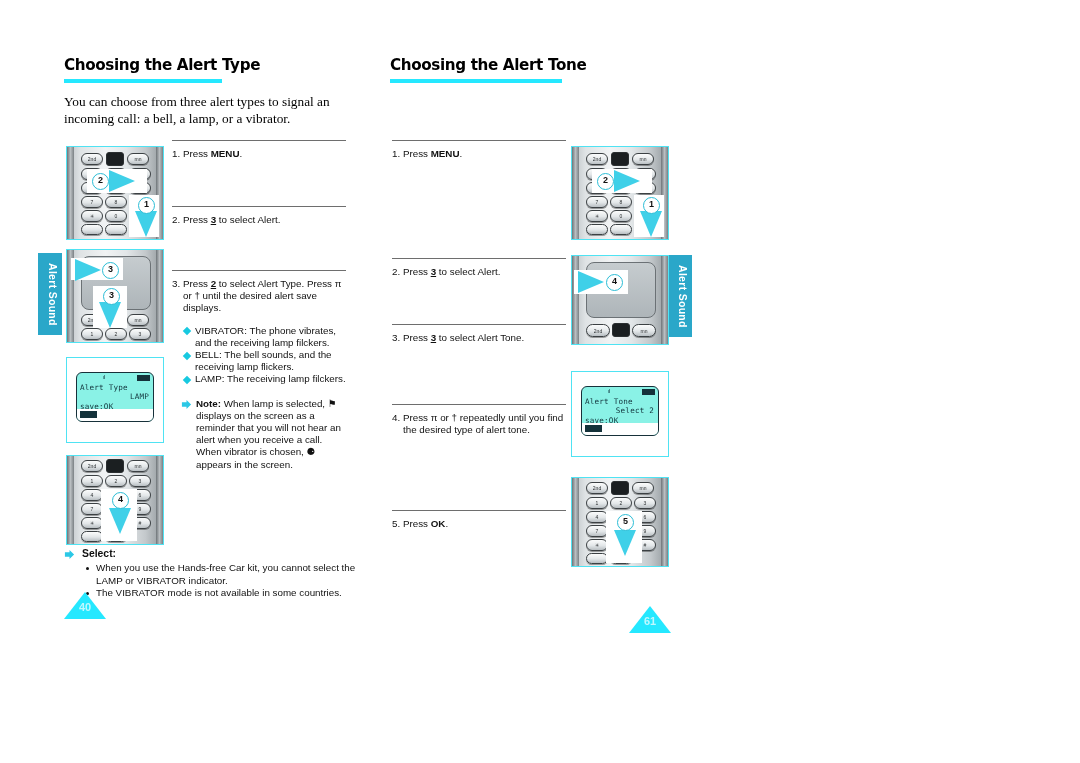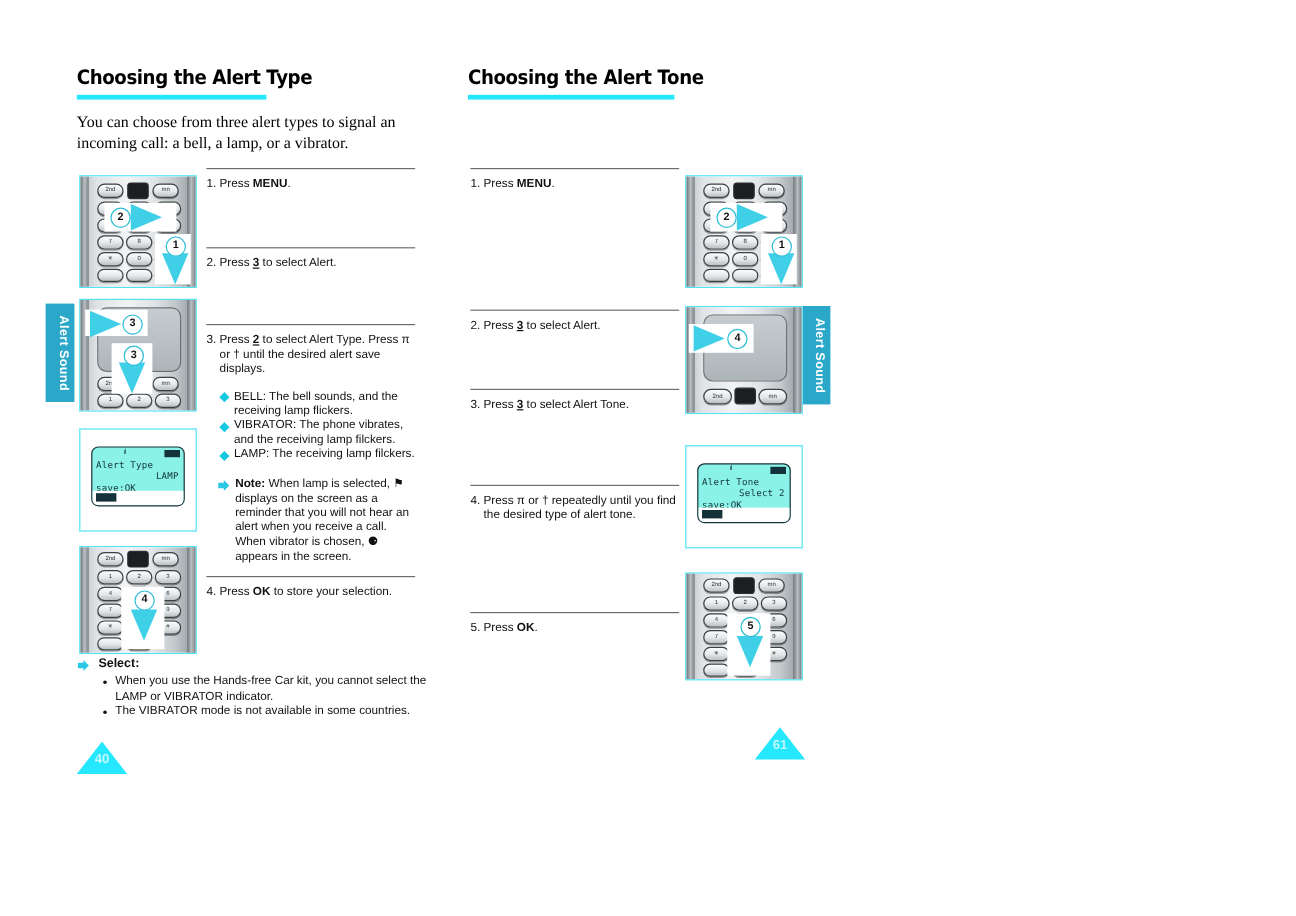--- a/index.html
+++ b/index.html
@@ -148,21 +148,21 @@
     width: 3.4px; height: 3.4px;
     background: #111;
     border-radius: 50%;
   }
 
   
   .pagenum {
     position: absolute;
     width: 44px; height: 30px;
   }
-  .pn-left  { left: 64px; top: 618px; }
+  .pn-left  { left: 64px; top: 592px; }
   .pn-right { left: 629px; top: 606px; }
   .pn-tri {
     position: absolute;
     left: 0; top: 0;
     width: 0; height: 0;
     border-left: 21px solid transparent;
     border-right: 21px solid transparent;
     border-bottom: 27px solid #25e8ff;
   }
   .pn-num {
@@ -362,49 +362,43 @@
 
     <div class="step" style="height:202px">
       <div class="step-text hang">
         <span>3.</span>
         <span>Press </span><b class="u">2</b><span> to select Alert Type. Press π or † until the desired alert save displays.</span>
       </div>
 
       <div class="dlist">
         <div class="dline">
           <span class="dia"></span>
-          <span>BELL: The bell sounds, and the receiving lamp flickers.</span>
+          <span>VIBRATOR: The phone vibrates, and the receiving lamp filckers.</span>
         </div>
         <div class="dline">
           <span class="dia"></span>
-          <span>VIBRATOR: The phone vibrates, and the receiving lamp filckers.</span>
+          <span>BELL: The bell sounds, and the receiving lamp flickers.</span>
         </div>
         <div class="dline">
           <span class="dia"></span>
           <span>LAMP: The receiving lamp filckers.</span>
         </div>
       </div>
 
       <div class="note">
         <span class="note-ico">
           <svg viewBox="0 0 12 12" width="11" height="11" aria-hidden="true">
             <path d="M1 3.5 H6 V1 L11 6 L6 11 V8.5 H1 Z" fill="#2bc8e6"></path>
           </svg>
         </span>
         <b>Note:</b>
         <span>When lamp is selected, ⚑ displays on the screen as a reminder that you will not hear an alert when you receive a call. When vibrator is chosen, ⚈ appears in the screen.</span>
       </div>
     </div>
 
-    <div class="step" style="height:50px">
-      <div class="step-text hang">
-        <span>4.</span>
-        <span>Press </span><b>OK</b><span> to store your selection.</span>
-      </div>
-    </div>
   </div>
 
   <div class="notes-block">
     <div class="notes-head">
       <span class="note-ico">
         <svg viewBox="0 0 12 12" width="11" height="11" aria-hidden="true">
           <path d="M1 3.5 H6 V1 L11 6 L6 11 V8.5 H1 Z" fill="#2bc8e6"></path>
         </svg>
       </span>
       <span>Select:</span>

